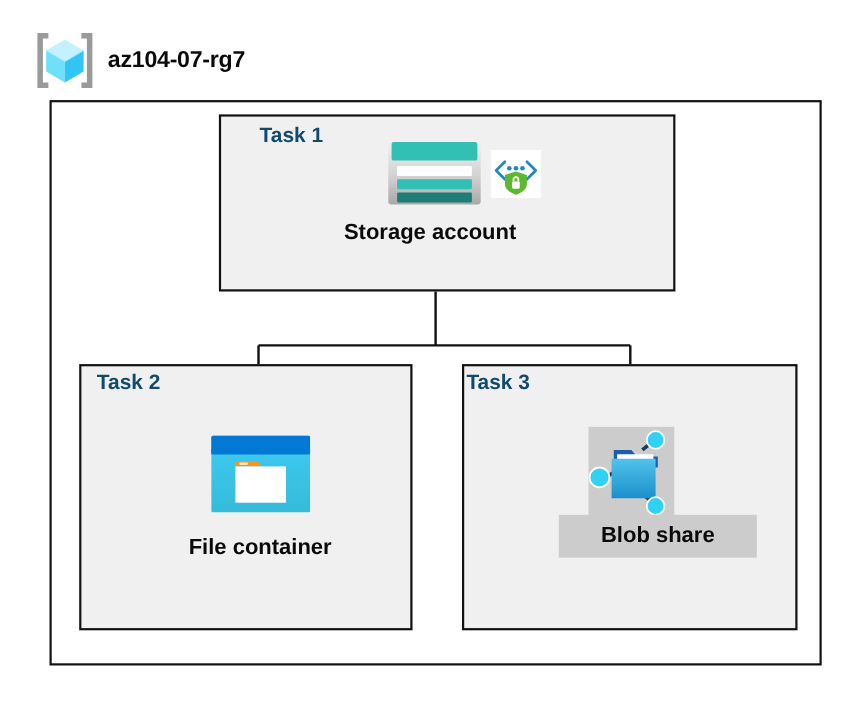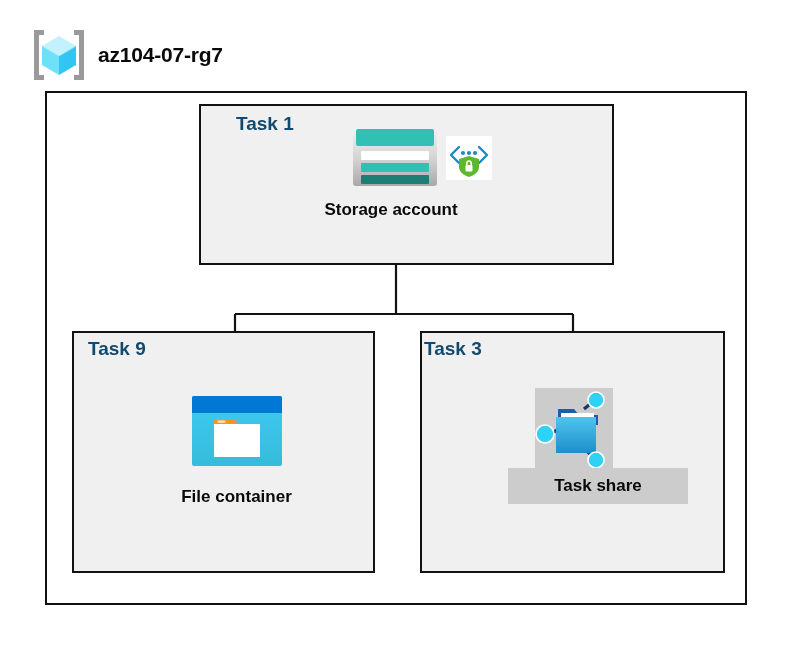--- a/index.html
+++ b/index.html
@@ -74,21 +74,21 @@
     color: #114A6F;
     white-space: nowrap;
   }
   #task1-label { left: 236px; top: 113px; }
   #task2-label { left: 88px;  top: 338px; }
   #task3-label { left: 424px; top: 338px; }
 
   
   .node-label {
     position: absolute;
-    font-size: 17px;
+    font-size: 20px;
     font-weight: bold;
     color: #0A0A0A;
     white-space: nowrap;
     text-align: center;
   }
   #storage-label { left: 199px; top: 200px; width: 384px; }
   #blob-label    { left: 85px;  top: 487px; width: 303px; }
   #fileshare-label {
     left: 508px; top: 468px; width: 180px;
     background: #CCCCCC;
@@ -181,21 +181,21 @@
 
     <path d="M23 20 L33 23 L33 31 C33 36 28 39.5 23 41 C18 39.5 13 36 13 31 L13 23 Z" fill="#5CB82E"></path>
 
     <rect x="19.5" y="29" width="7" height="6.5" rx="1" fill="#FFFFFF"></rect>
     <path d="M20.8 29 L20.8 27.2 A2.2 2.2 0 0 1 25.2 27.2 L25.2 29" fill="none" stroke="#FFFFFF" stroke-width="1.6"></path>
   </svg>
 
   <div class="node-label" id="storage-label">Storage account</div>
 
   <div class="task-box" id="task2-box"></div>
-  <div class="task-label" id="task2-label">Task 9</div>
+  <div class="task-label" id="task2-label">Task 2</div>
 
   <svg id="blob-icon" viewBox="0 0 90 70">
     <defs>
       <linearGradient id="blobBody" x1="0" y1="0" x2="0" y2="1">
         <stop offset="0%" stop-color="#3FCBF5"></stop>
         <stop offset="100%" stop-color="#36BBD9"></stop>
       </linearGradient>
     </defs>
 
     <rect x="0" y="0" width="90" height="70" rx="2" fill="url(#blobBody)"></rect>
@@ -232,15 +232,15 @@
 
     <path d="M29 26 L62 26 L62 34 L29 34 Z" fill="#FFFFFF"></path>
 
     <path d="M24 30 L64 30 L64 66 L24 66 Z" rx="2" fill="url(#fsFolder)"></path>
 
     <circle cx="64" cy="13" r="8" fill="#2FD2F5" stroke="#FFFFFF" stroke-width="1.6"></circle>
     <circle cx="13" cy="47" r="9" fill="#2FD2F5" stroke="#FFFFFF" stroke-width="1.6"></circle>
     <circle cx="64" cy="73" r="8" fill="#2FD2F5" stroke="#FFFFFF" stroke-width="1.6"></circle>
   </svg>
 
-  <div class="node-label" id="fileshare-label">Task share</div>
+  <div class="node-label" id="fileshare-label">Blob share</div>
 
 </div>
 
 </body></html>

